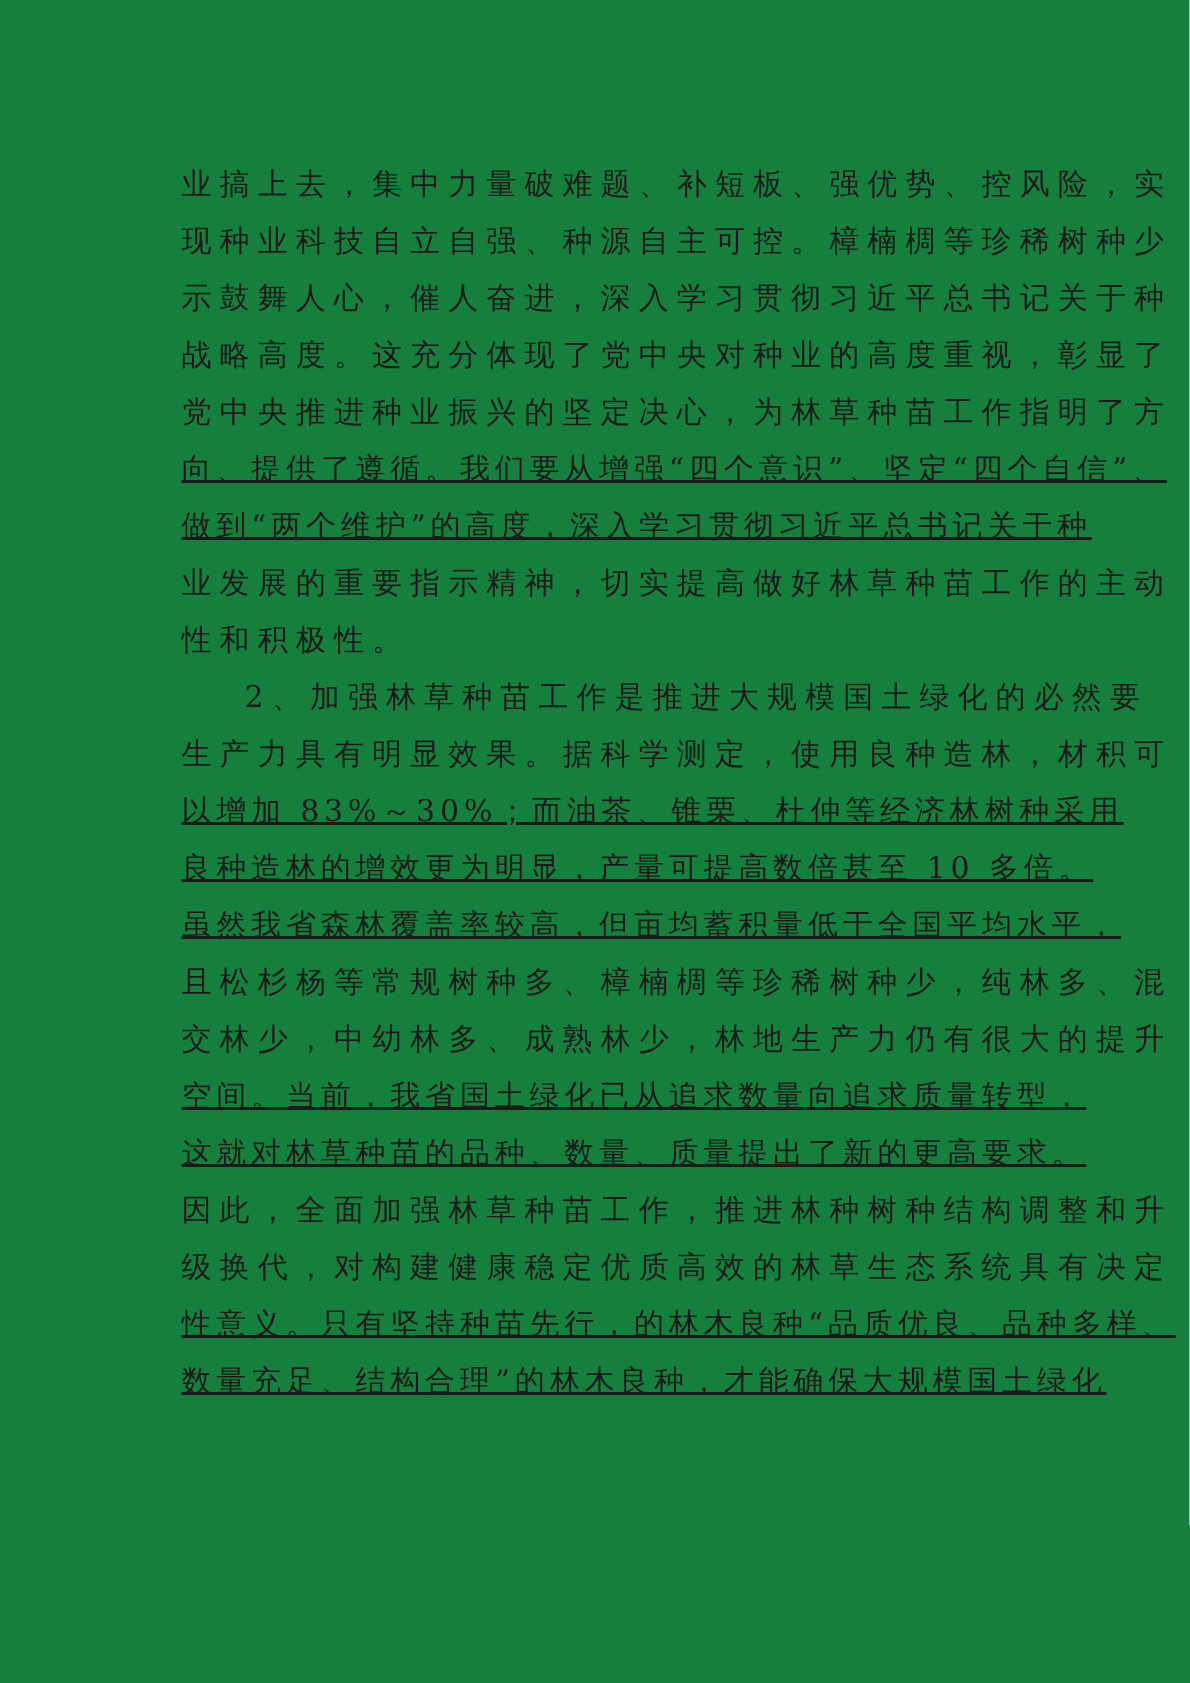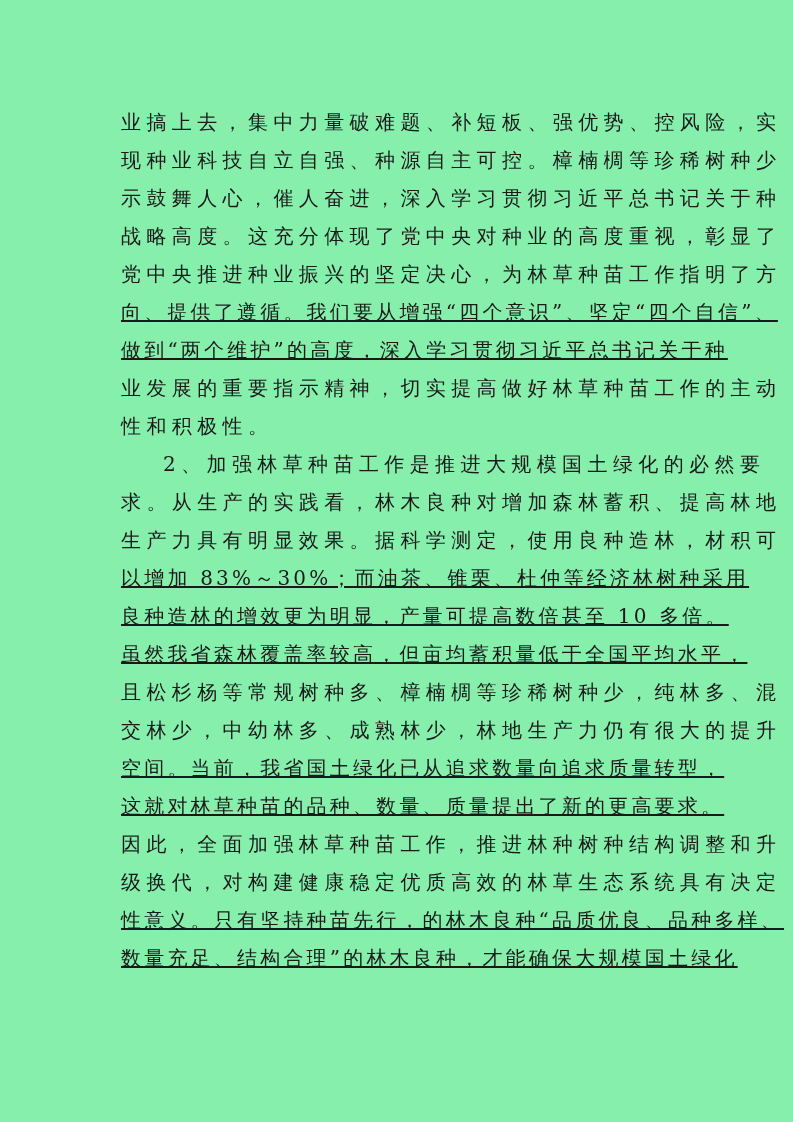--- a/index.html
+++ b/index.html
@@ -12,21 +12,21 @@
       height: 1122px;
       position: relative;
       overflow: hidden;
     }
     .page {
       position: absolute;
       left: 0;
       top: 0;
       width: 793px;
       height: 1122px;
-      background: #86efac;
+      background: #15803d;
     }
     .content {
       position: absolute;
       left: 121px;
       top: 103px;
       width: 560px;
     }
     .line {
       height: 38px;
       line-height: 38px;
@@ -57,21 +57,20 @@
       <div class="line">战略高度。这充分体现了党中央对种业的高度重视，彰显了</div>
       <div class="line">党中央推进种业振兴的坚定决心，为林草种苗工作指明了方</div>
       <div class="line tight">向、提供了遵循。我们要从增强“四个意识”、坚定“四个自信”、</div>
       <div class="line tight">做到“两个维护”的高度，深入学习贯彻习近平总书记关于种</div>
       <div class="line">业发展的重要指示精神，切实提高做好林草种苗工作的主动</div>
       <div class="line">性和积极性。</div>
     </div>
 
     <div>
       <div class="line indent">2、加强林草种苗工作是推进大规模国土绿化的必然要</div>
-      <div class="line">求。从生产的实践看，林木良种对增加森林蓄积、提高林地</div>
       <div class="line">生产力具有明显效果。据科学测定，使用良种造林，材积可</div>
       <div class="line tight">以增加 83%～30%；而油茶、锥栗、杜仲等经济林树种采用</div>
       <div class="line tight">良种造林的增效更为明显，产量可提高数倍甚至 10 多倍。</div>
       <div class="line tight">虽然我省森林覆盖率较高，但亩均蓄积量低于全国平均水平，</div>
       <div class="line">且松杉杨等常规树种多、樟楠椆等珍稀树种少，纯林多、混</div>
       <div class="line">交林少，中幼林多、成熟林少，林地生产力仍有很大的提升</div>
       <div class="line tight">空间。当前，我省国土绿化已从追求数量向追求质量转型，</div>
       <div class="line tight">这就对林草种苗的品种、数量、质量提出了新的更高要求。</div>
       <div class="line">因此，全面加强林草种苗工作，推进林种树种结构调整和升</div>
       <div class="line">级换代，对构建健康稳定优质高效的林草生态系统具有决定</div>

